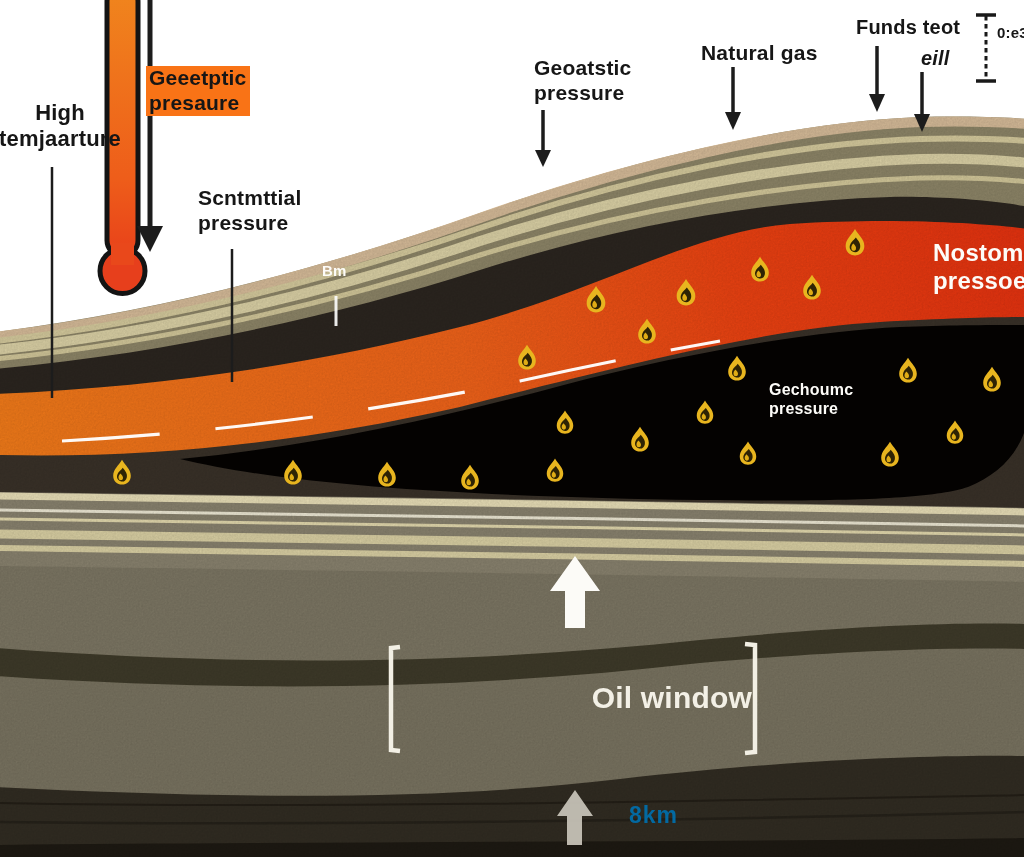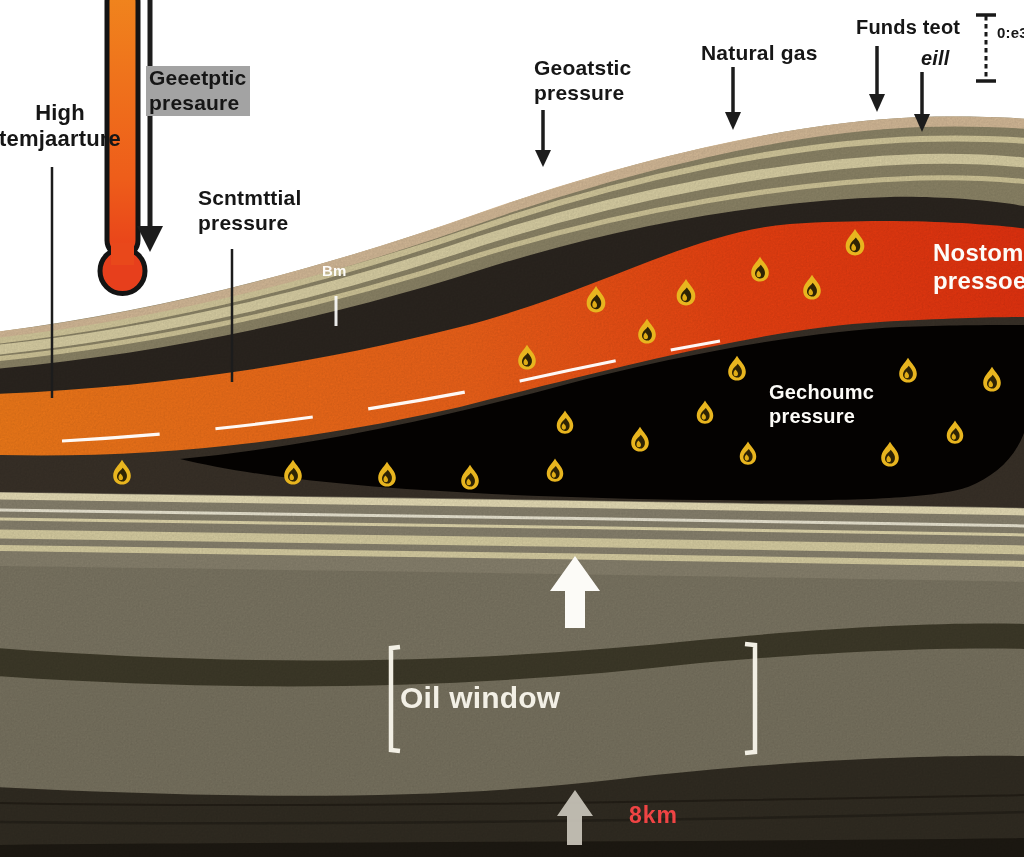--- a/index.html
+++ b/index.html
@@ -2,33 +2,33 @@
 <html><head>
 <meta charset="utf-8">
 <style>
   html,body{margin:0;padding:0;background:#777;}
   #stage{position:relative;width:1024px;height:857px;overflow:hidden;background:#fff;
          font-family:"Liberation Sans",sans-serif;}
   #stage svg{position:absolute;left:0;top:0;}
   .lbl{position:absolute;font-weight:bold;color:#161616;font-size:21px;line-height:1.18;
        white-space:pre-line;letter-spacing:.2px;}
   .lbl.white{color:#fdfcf8;}
-  #lbl-geostatic-left{left:146px;top:66px;background:#a3a3a3;padding:0 3px;}
+  #lbl-geostatic-left{left:146px;top:66px;background:#f97316;padding:0 3px;}
   #lbl-high-temp{left:-2px;top:100px;width:124px;text-align:center;font-size:22px;}
   #lbl-sedimentary{left:198px;top:186px;}
   #lbl-geostatic-center{left:534px;top:56px;}
   #lbl-natural-gas{left:701px;top:41px;}
   #lbl-fluids{left:856px;top:16px;font-size:20px;}
   #lbl-oil{left:921px;top:47px;font-size:20px;font-style:italic;}
   #lbl-scale{left:997px;top:24px;font-size:15px;}
   #lbl-hydrostatic{left:933px;top:239px;font-size:24px;}
-  #lbl-geothermic{left:769px;top:381px;font-size:20px;}
+  #lbl-geothermic{left:769px;top:381px;font-size:16px;}
   #lbl-bm{left:322px;top:262px;font-size:15px;}
-  #lbl-oil-window{left:400px;top:680px;width:352px;text-align:left;font-size:30px;color:#f3f0e6;}
-  #lbl-km8{left:629px;top:802px;font-size:23px;color:#ef4444;letter-spacing:1px;}
+  #lbl-oil-window{left:400px;top:680px;width:352px;text-align:right;font-size:30px;color:#f3f0e6;}
+  #lbl-km8{left:629px;top:802px;font-size:23px;color:#0369a1;letter-spacing:1px;}
 </style>
 </head>
 <body>
 
 <div id="stage">
 
 <svg width="1024" height="857" viewBox="0 0 1024 857">
   <defs>
     <linearGradient id="og" gradientUnits="userSpaceOnUse" x1="0" y1="455" x2="1024" y2="230">
       <stop offset="0" stop-color="#f57d1a"></stop>

